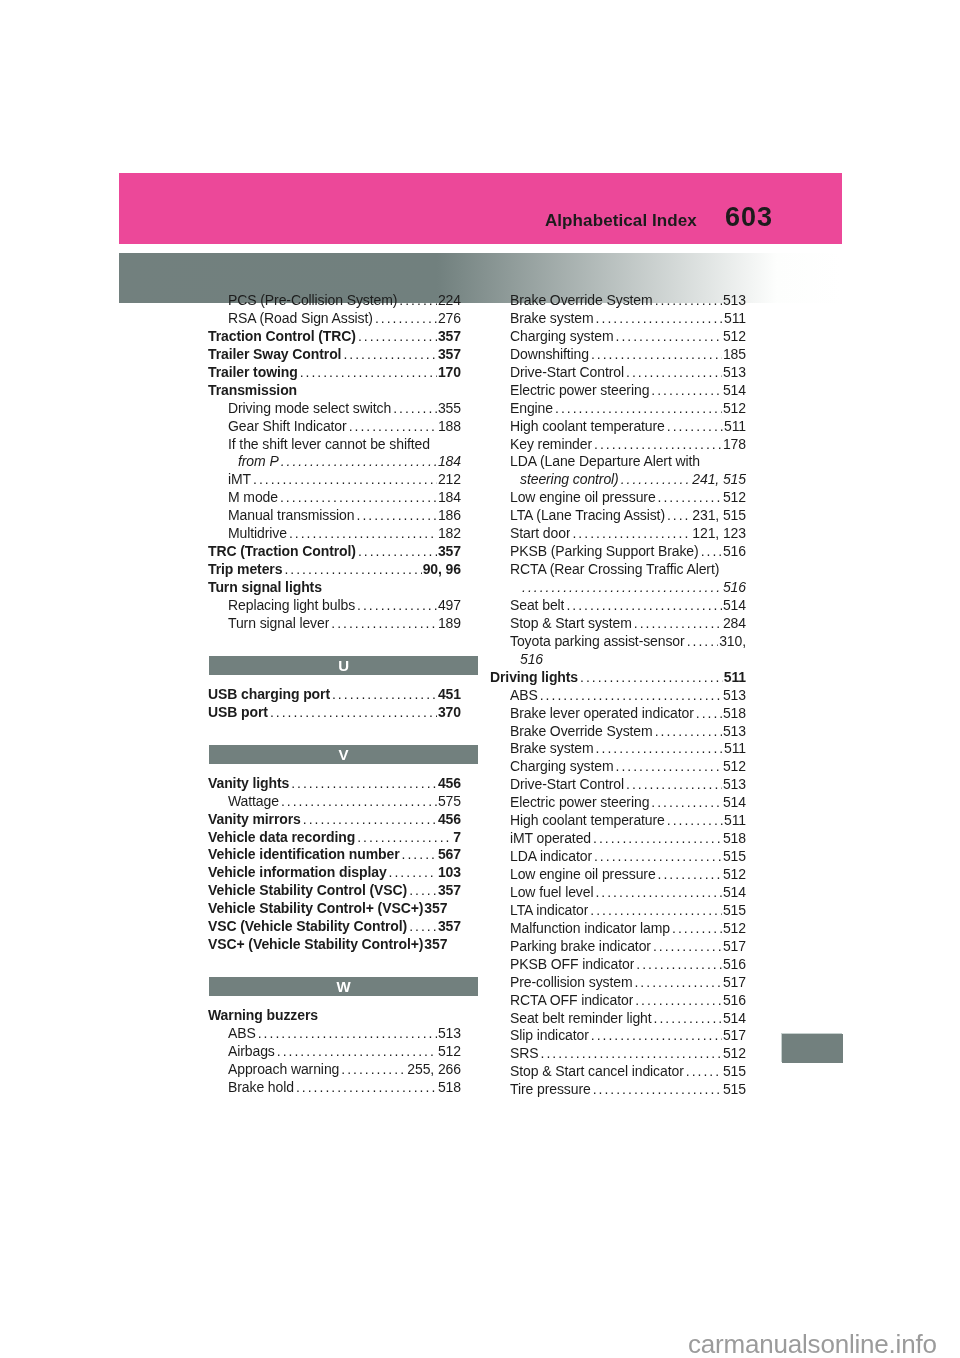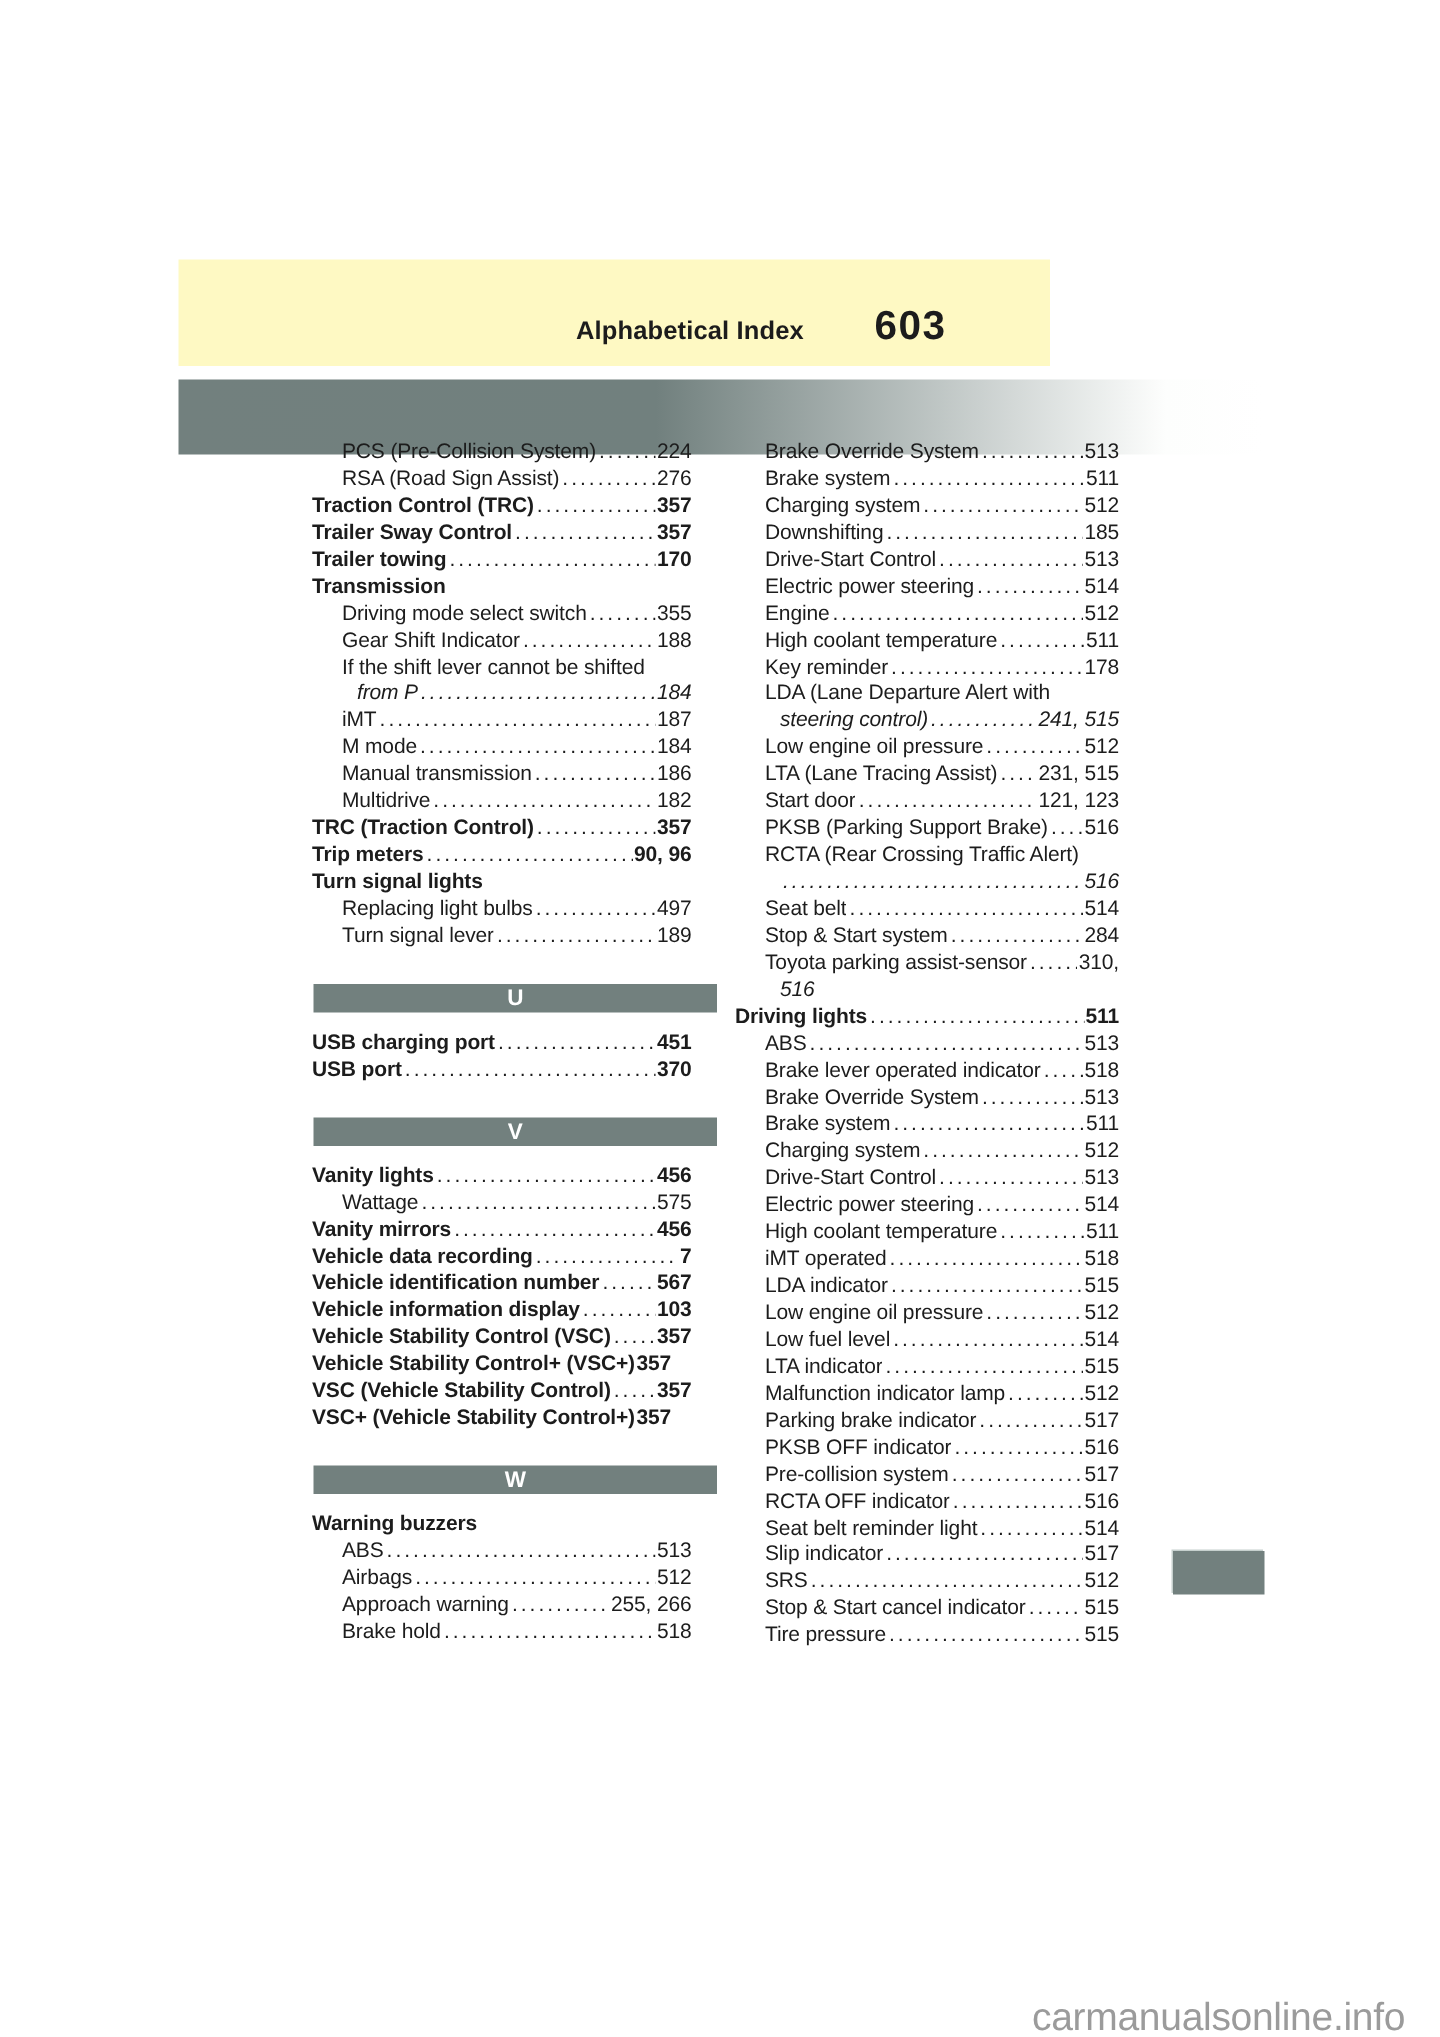--- a/index.html
+++ b/index.html
@@ -8,28 +8,28 @@
     background: #ffffff;
     font-family: "Liberation Sans", sans-serif;
     color: #1c1c1c;
     position: relative;
     overflow: hidden;
   }
 
   
   .header-band {
     position: absolute; left: 119px; top: 173px;
-    width: 581px; height: 71px;
-    background: #fef9c3;
+    width: 723px; height: 71px;
+    background: #ec4899;
     display: flex; align-items: baseline; justify-content: flex-end;
     box-sizing: border-box;
     padding: 29px 69px 0 0;
   }
   .header-title { font-weight: bold; font-size: 17px; letter-spacing: 0.1px; }
-  .header-num   { font-weight: bold; font-size: 27px; letter-spacing: 1px; margin-left: 47px; }
+  .header-num   { font-weight: bold; font-size: 27px; letter-spacing: 1px; margin-left: 28px; }
 
   
   .grad-bar {
     position: absolute; left: 119px; top: 253px;
     width: 723px; height: 50px;
     background: linear-gradient(to right, #72807e 0%, #71807e 44%, #fdfefd 91%, #ffffff 100%);
   }
 
   
   .col { position: absolute; top: 292px; font-size: 14px; letter-spacing: -0.1px; }
@@ -129,21 +129,21 @@
       <span class="label">If the shift lever cannot be shifted</span>
     </div>
     <div class="row ind-2">
       <span class="label">from P</span>
       <span class="dots"></span>
       <span class="pages">184</span>
     </div>
     <div class="row ind-1">
       <span class="label">iMT</span>
       <span class="dots"></span>
-      <span class="pages">187</span>
+      <span class="pages">212</span>
     </div>
     <div class="row ind-1">
       <span class="label">M mode</span>
       <span class="dots"></span>
       <span class="pages">184</span>
     </div>
     <div class="row ind-1">
       <span class="label">Manual transmission</span>
       <span class="dots"></span>
       <span class="pages">186</span>

